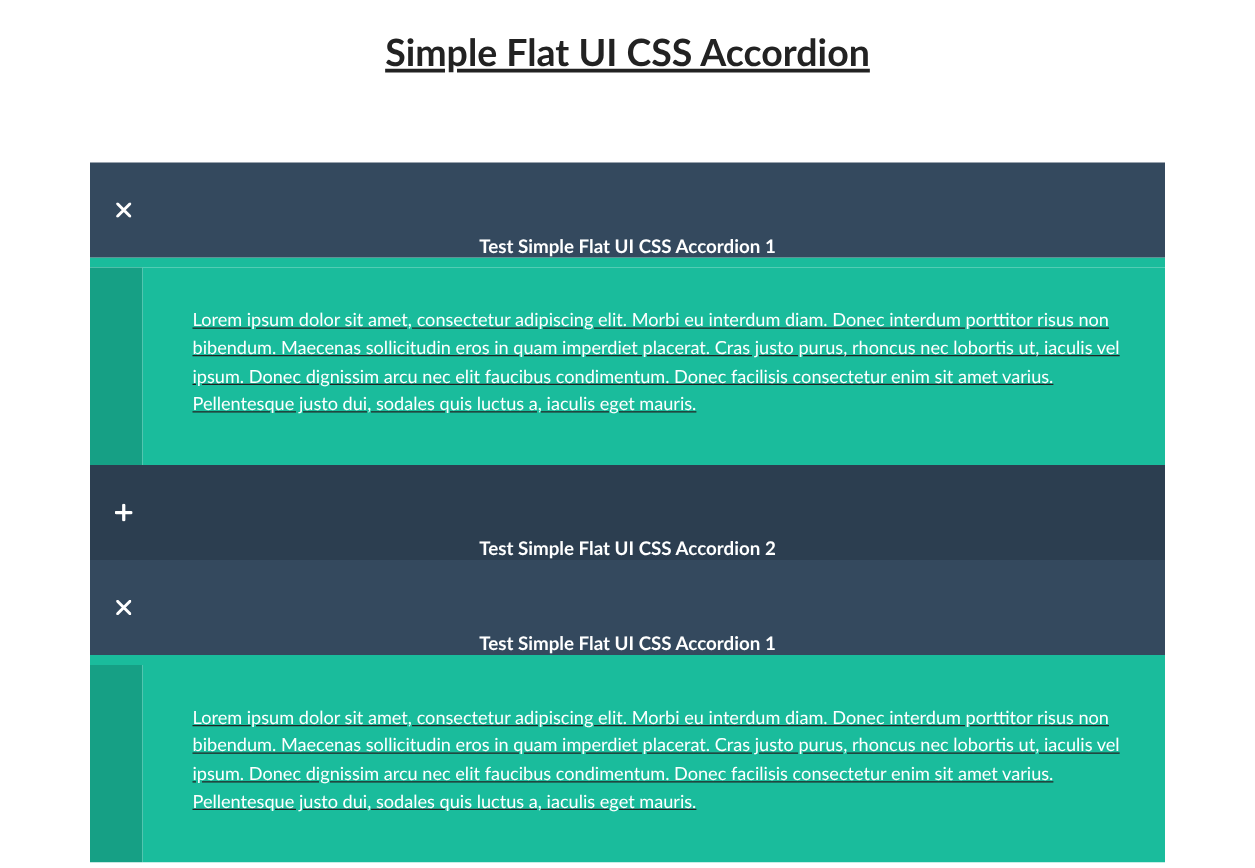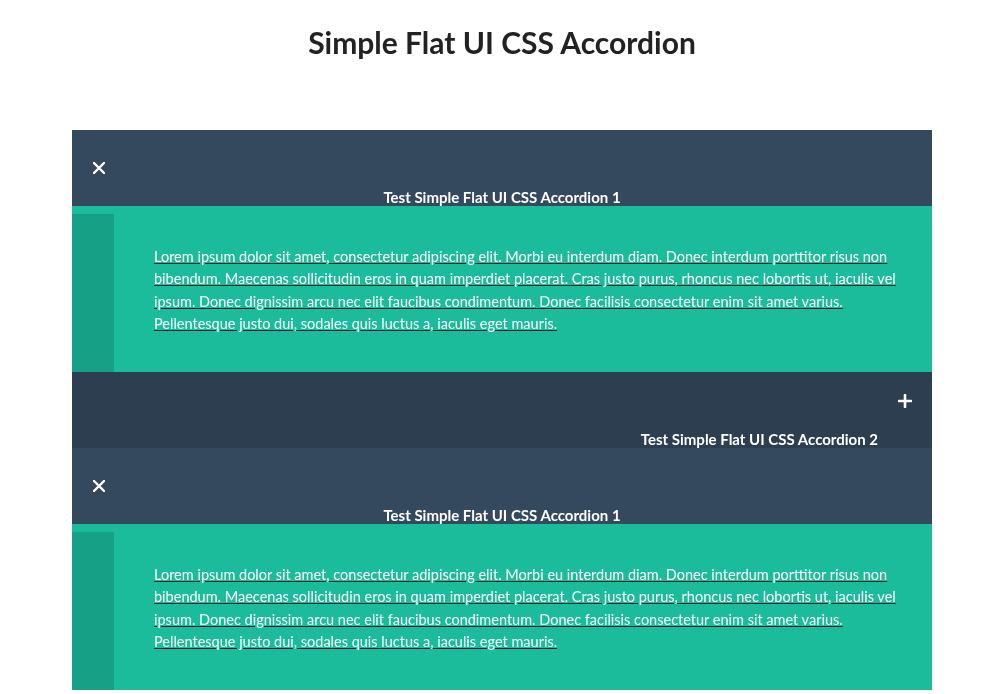--- a/index.html
+++ b/index.html
@@ -12,36 +12,37 @@
     width: 1004px;
     margin: 0 auto;
     padding-top: 24px;
   }
   h1.page-title {
     text-align: center;
     font-weight: 700;
     font-size: 30px;
     color: #222;
     margin-bottom: 70px;
+    text-decoration: underline;
   }
   .accordion {
     width: 860px;
     margin: 0 auto;
   }
   .acc-header {
     background: #34495e;
     color: #ffffff;
     height: 76px;
     display: flex;
     align-items: flex-end;
     position: relative;
     cursor: pointer;
     user-select: none;
   }
-  .acc-header.darker { background: #2c3e50; flex-direction: column; }
+  .acc-header.darker { background: #2c3e50; }
   .acc-icon {
     display: flex;
     align-items: center;
     justify-content: center;
     width: 54px;
     height: 100%;
     font-size: 16px;
     font-weight: 700;
     color: #ffffff;
   }

